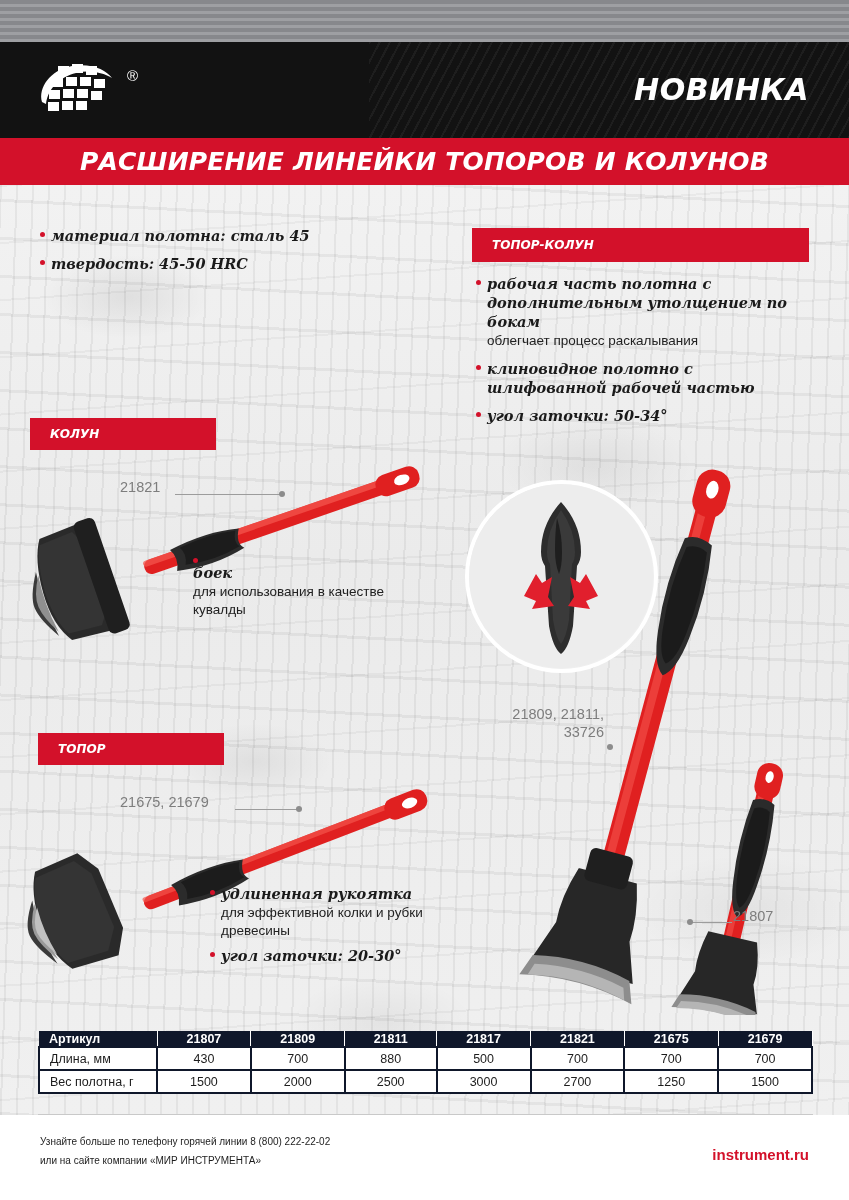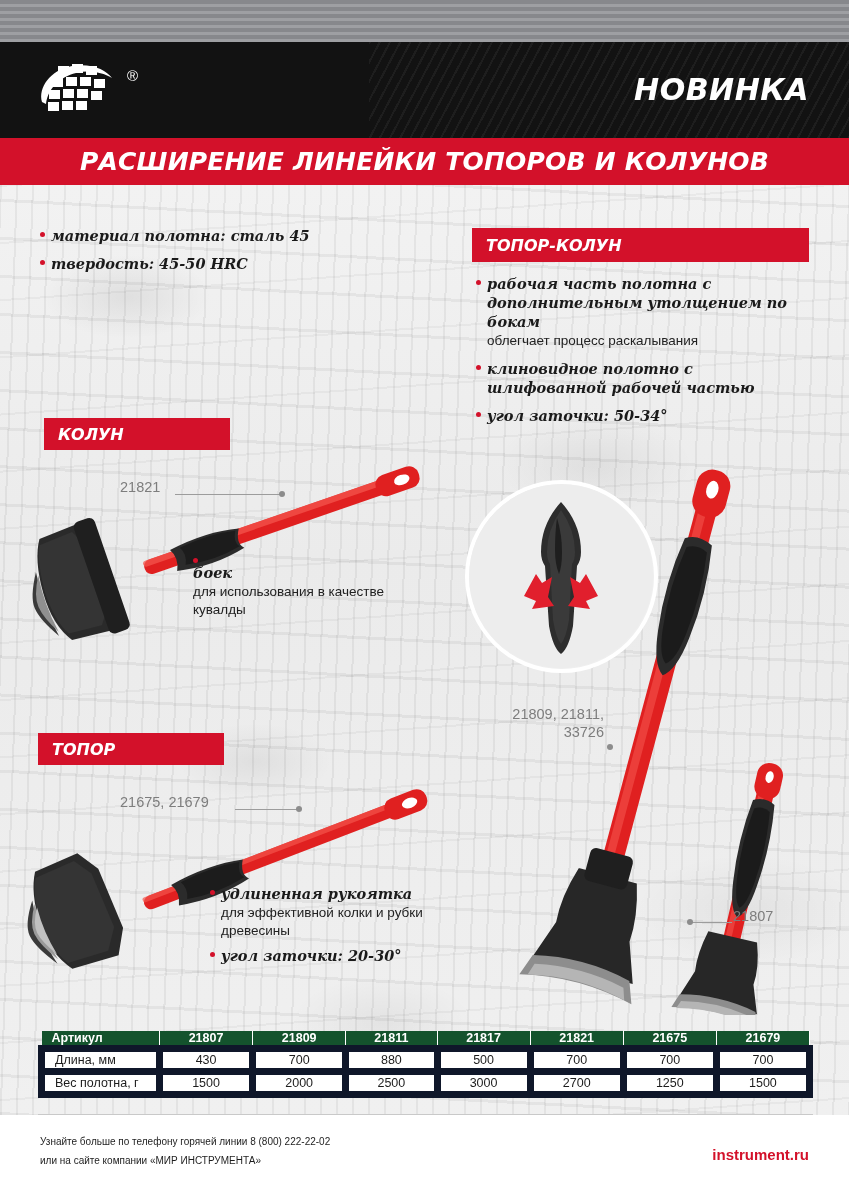--- a/index.html
+++ b/index.html
@@ -147,27 +147,27 @@
     width: 400px; z-index: 4;
   }
 
   
   .sec-label {
     position: absolute;
     background: #d3112a;
     color: #fff;
     font-family: "DejaVu Sans", sans-serif;
     font-weight: bold; font-style: italic;
-    font-size: 16px;
+    font-size: 12px;
     display: flex; align-items: center;
-    padding-left: 14px;
+    padding-left: 20px;
     z-index: 4;
   }
   #label-topor-kolun { left: 472px; top: 228px; width: 337px; height: 34px; }
-  #label-kolun { left: 44px; top: 418px; width: 186px; height: 32px; }
+  #label-kolun { left: 30px; top: 418px; width: 186px; height: 32px; }
   #label-topor { left: 38px; top: 733px; width: 186px; height: 32px; }
 
   .right-features {
     position: absolute; left: 476px; top: 274px;
     width: 340px; z-index: 4;
   }
 
   
   .art-num {
     position: absolute;
@@ -204,30 +204,30 @@
   
   .spec-table {
     position: absolute; left: 38px; top: 1031px;
     width: 775px;
     border-collapse: collapse;
     z-index: 6;
     font-family: "Liberation Sans", sans-serif;
     font-size: 12.5px;
   }
   .spec-table th {
-    background: #14532d; color: #fff;
+    background: #0f172a; color: #fff;
     font-weight: bold; font-size: 12.5px;
     height: 16px;
     border-right: 1px solid #ffffff;
     text-align: center;
   }
   .spec-table th.first { text-align: left; padding-left: 10px; width: 118px; }
   .spec-table td {
     height: 23px; text-align: center;
-    border: 7px solid #0f172a;
+    border: 2px solid #0f172a;
     color: #1d1d1d;
     background: #fff;
   }
   .spec-table td.first {
     text-align: left; padding-left: 10px; width: 118px;
   }
 
   
   .footer {
     position: absolute; left: 0; bottom: 0;

